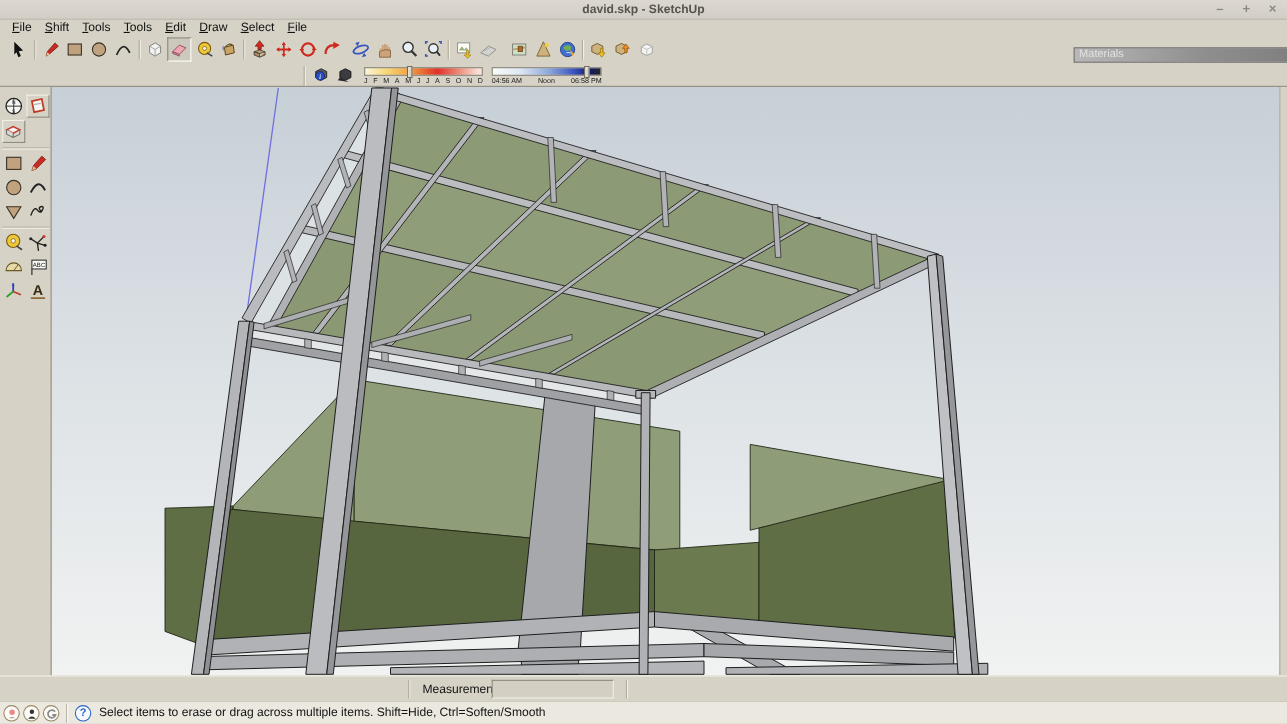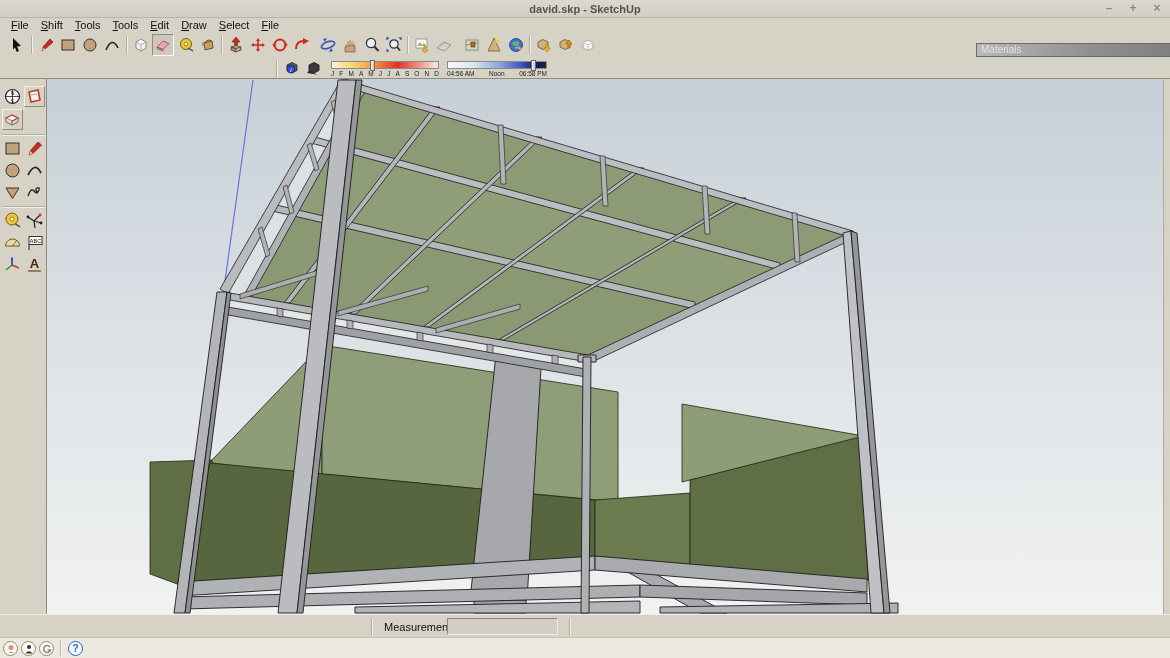--- a/index.html
+++ b/index.html
@@ -528,15 +528,16 @@
     </div>
     <div class="sicon" style="left:39px">
       <svg width="10" height="10">
           <path d="M8 3 A3.5 3.5 0 1 0 8.5 6 L5.5 6" fill="none" stroke="#8a8a8a" stroke-width="1.6"></path>
         </svg>
     </div>
     <div class="sgroove"></div>
     <div class="helpicon">
         <span>?</span>
       </div>
+    <span class="statustext">Select items to erase or drag across multiple items.  Shift=Hide, Ctrl=Soften/Smooth</span>
   </div>
 
 </div>
 
 </body></html>

